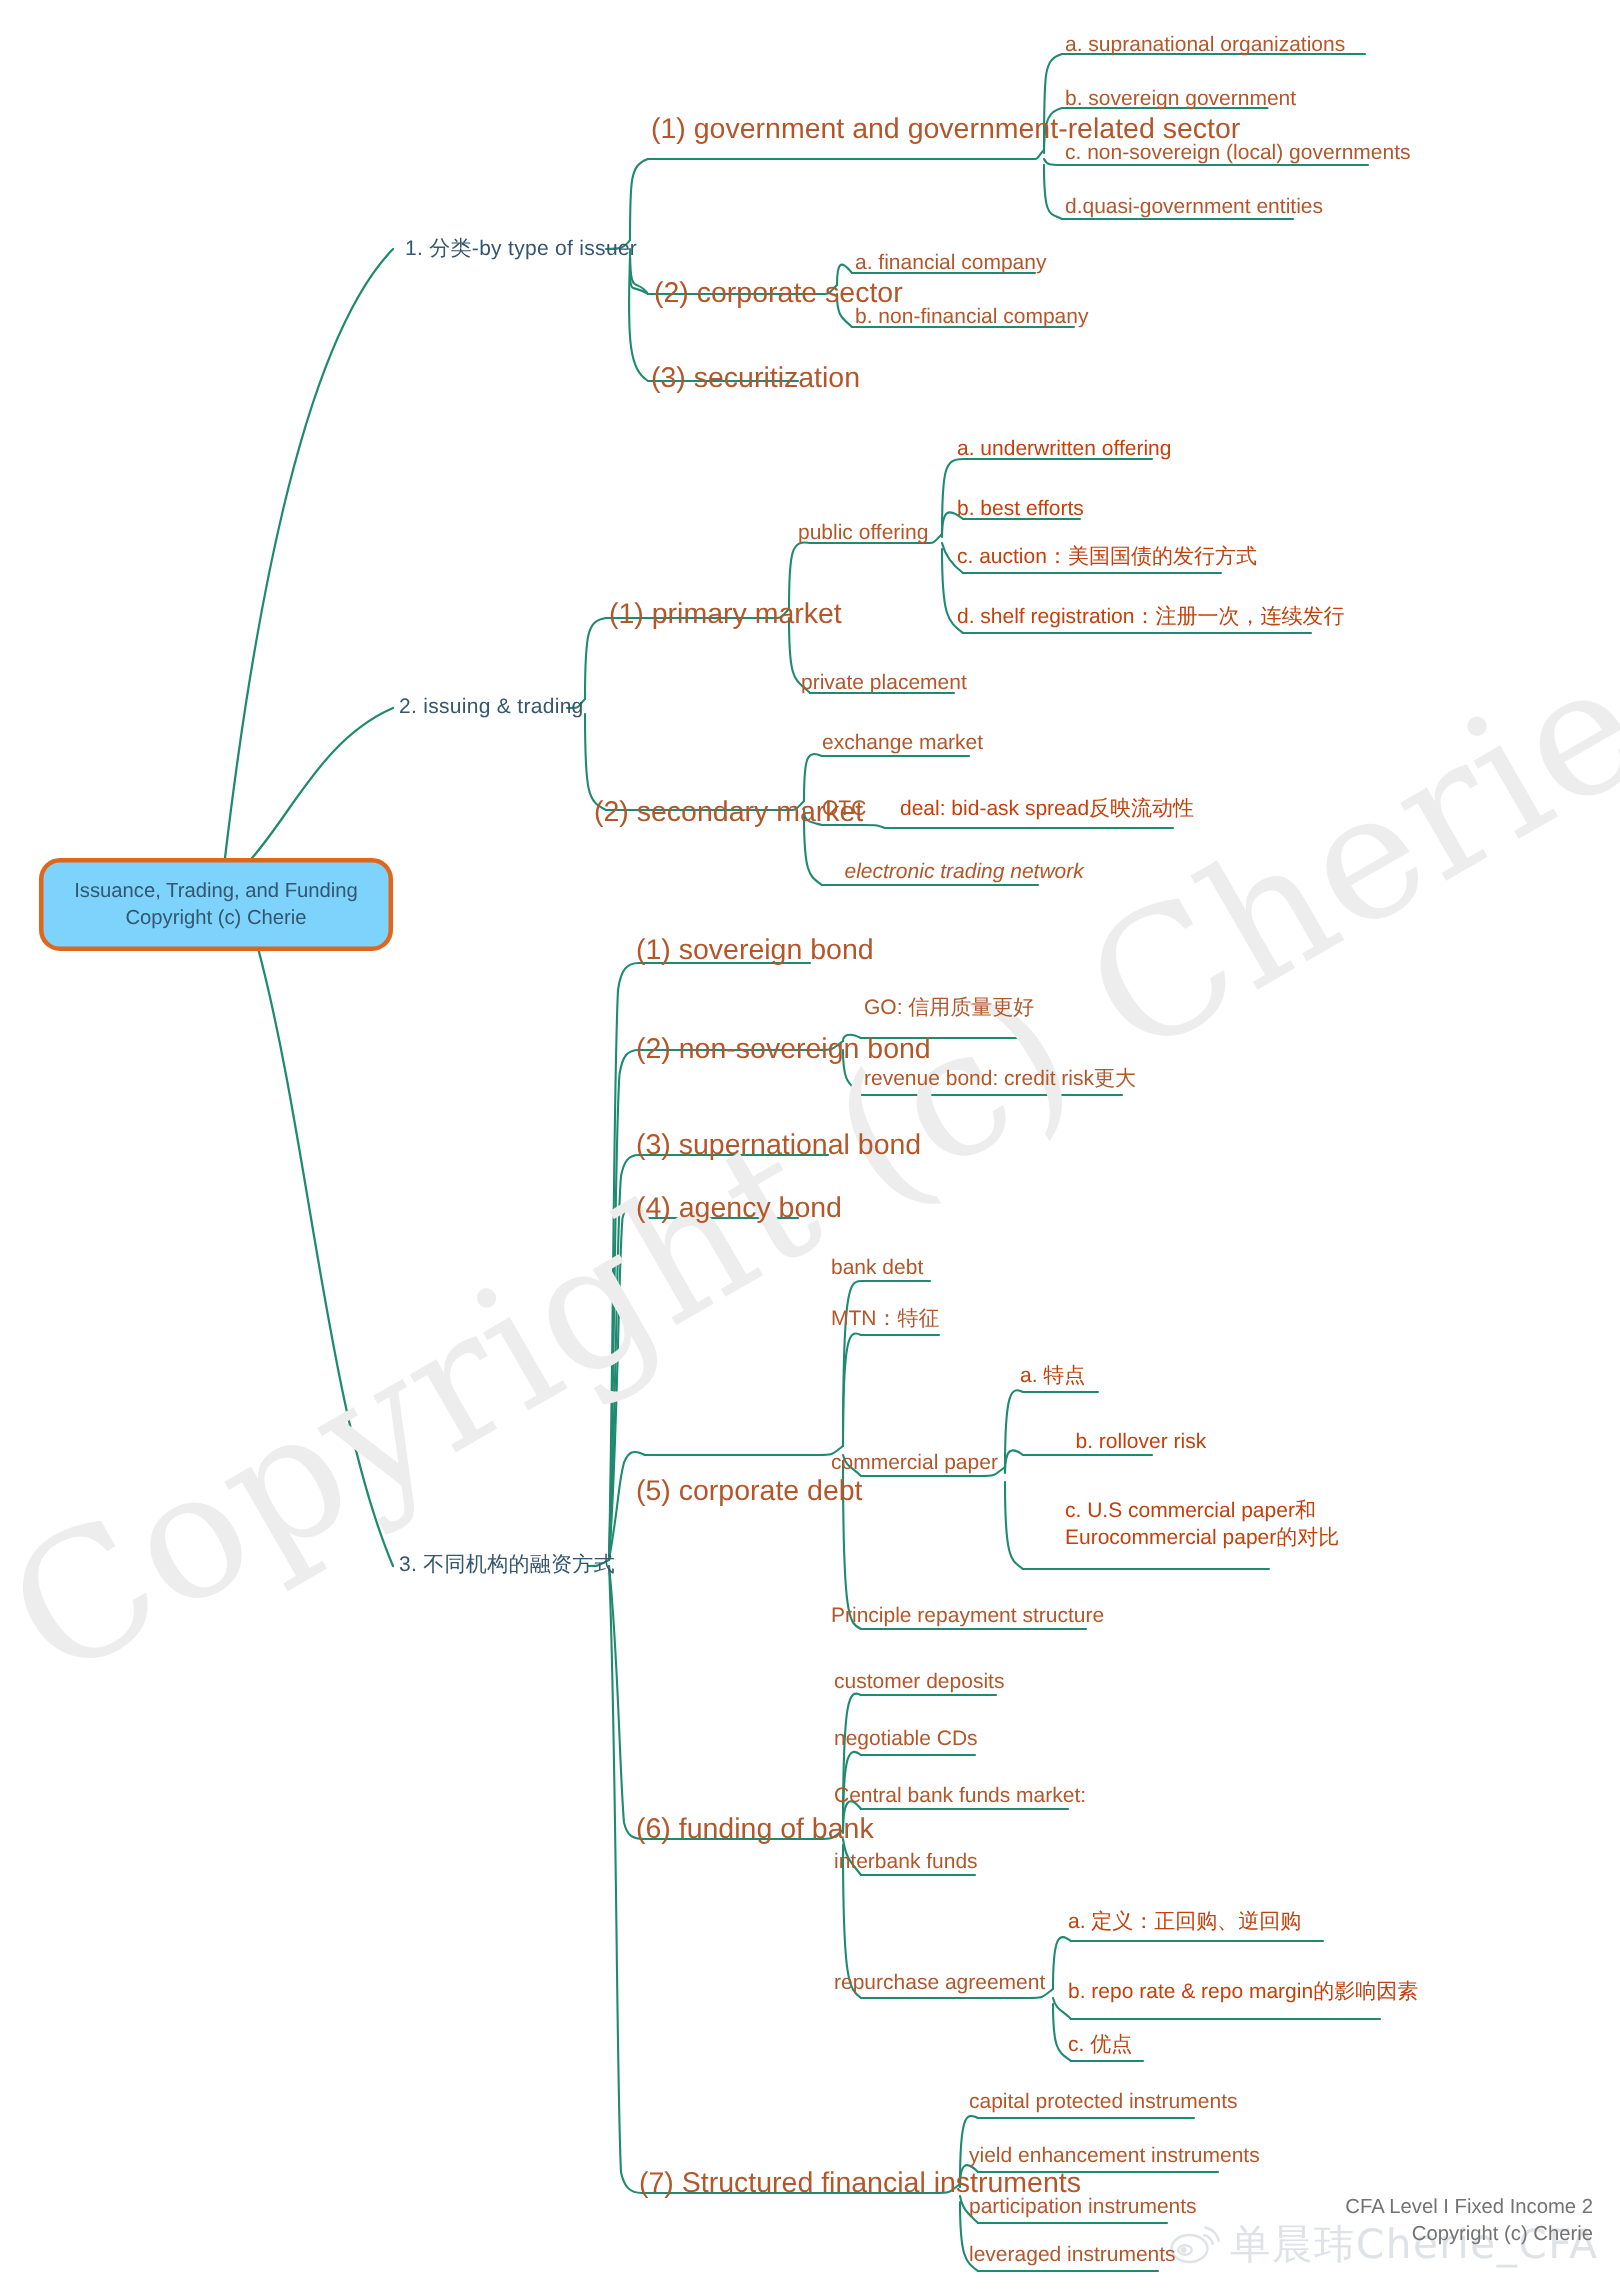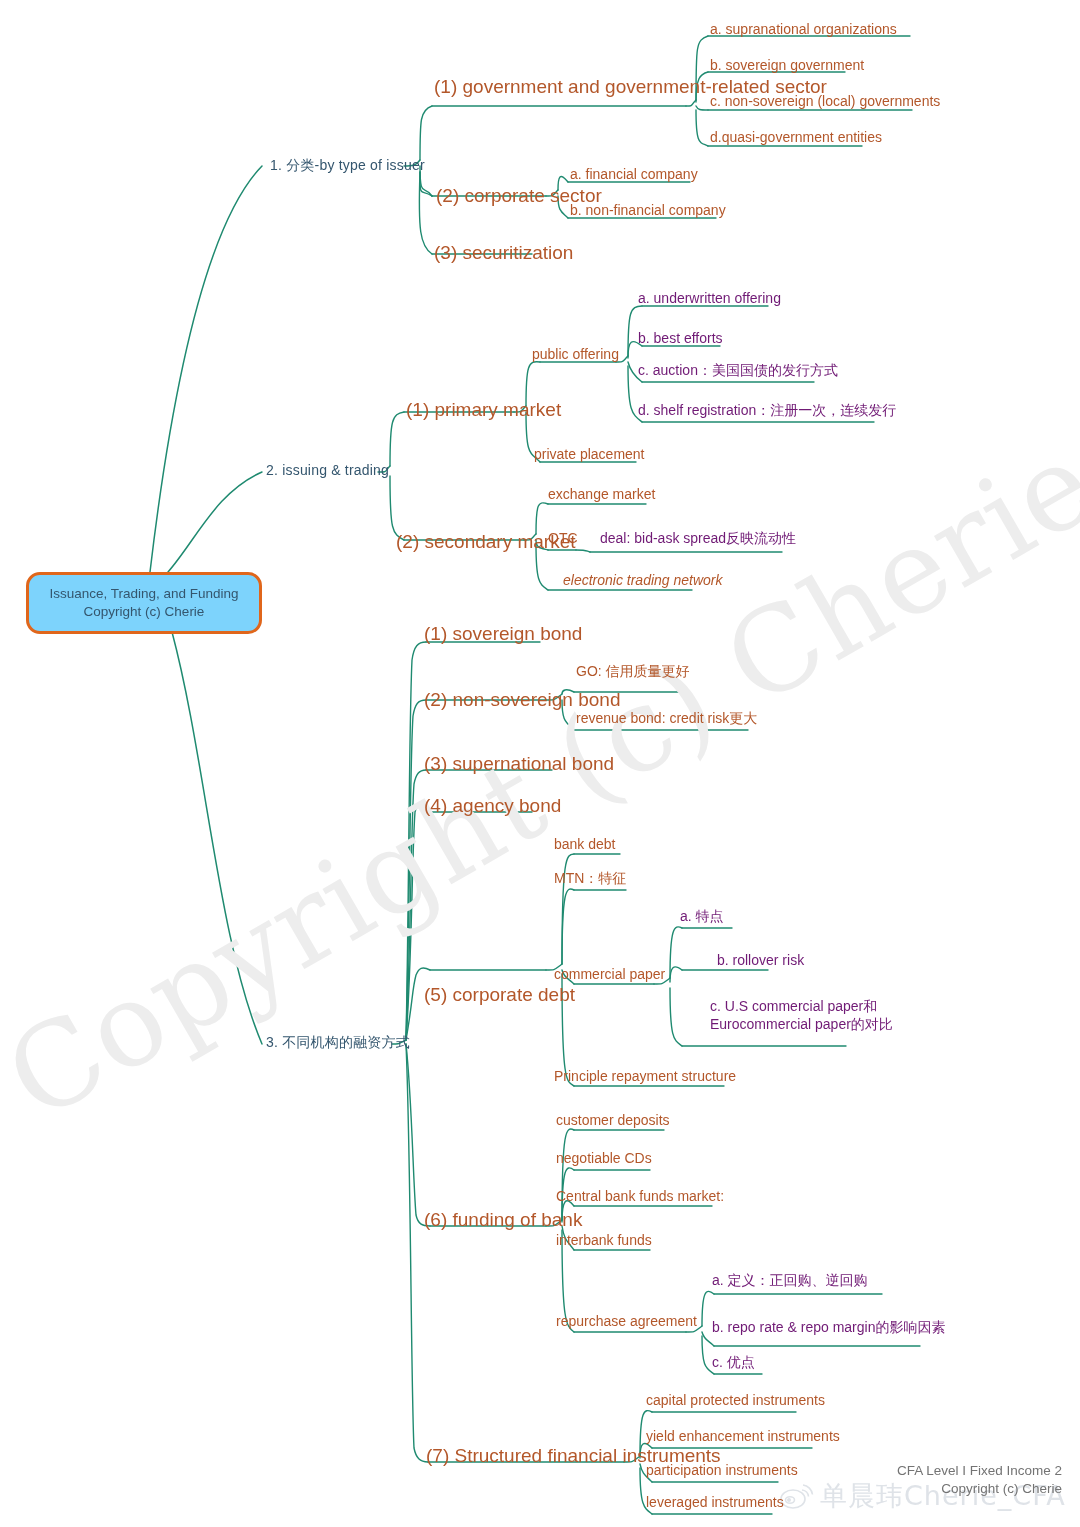--- a/index.html
+++ b/index.html
@@ -9,21 +9,21 @@
   }
   #stage{position:absolute;left:0;top:0;width:1080px;height:1527px;}
   svg.lines{position:absolute;left:0;top:0;width:1080px;height:1527px;pointer-events:none;}
   .node{position:absolute;white-space:nowrap;line-height:1.25;}
 
   
   .lvl1{color:#34566e;font-size:14px;letter-spacing:.2px;}
   
   .lvl2{color:#b3572a;font-size:19px;}
   .lvl3{color:#b3572a;font-size:14px;}
-  .lvl4{color:#701a75;font-size:14px;}
+  .lvl4{color:#c2410c;font-size:14px;}
 
   
   #root-node{
     position:absolute;left:26px;top:572px;width:236px;
     border:3px solid #e0661b;border-radius:14px;background:#7dd3fc;
     padding:10px 8px;text-align:center;color:#34566e;font-size:13.5px;line-height:1.35;
     box-sizing:border-box;
   }
 
   

